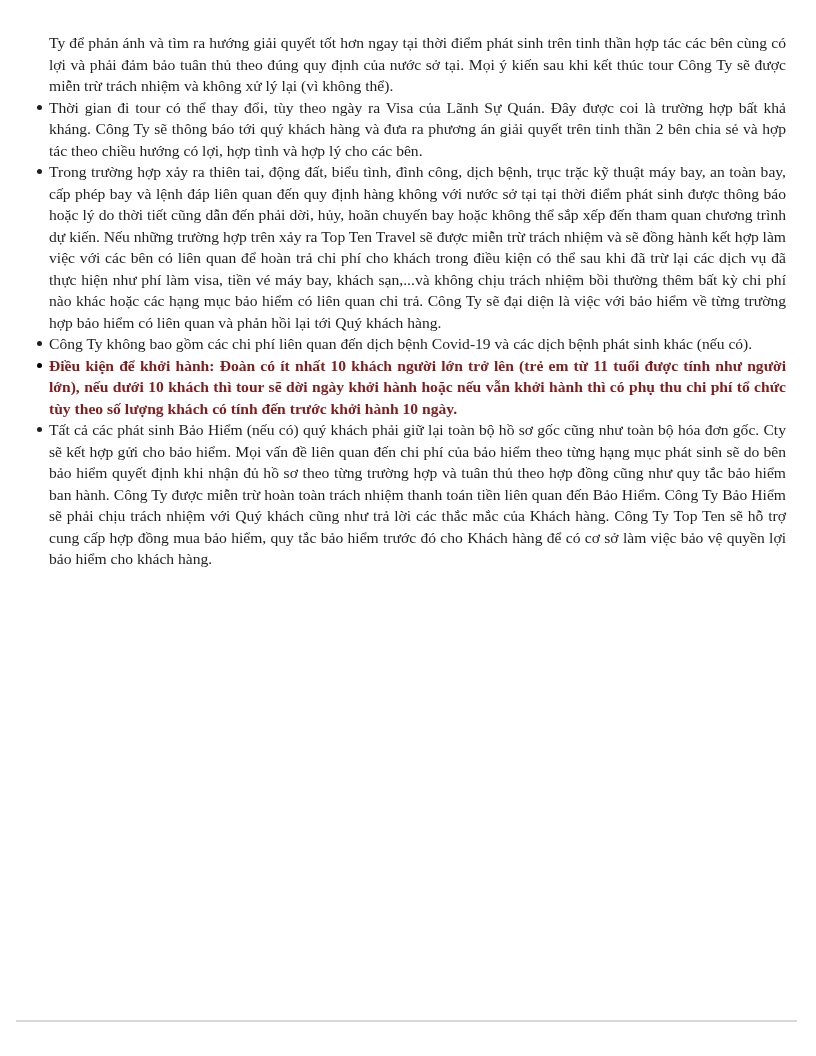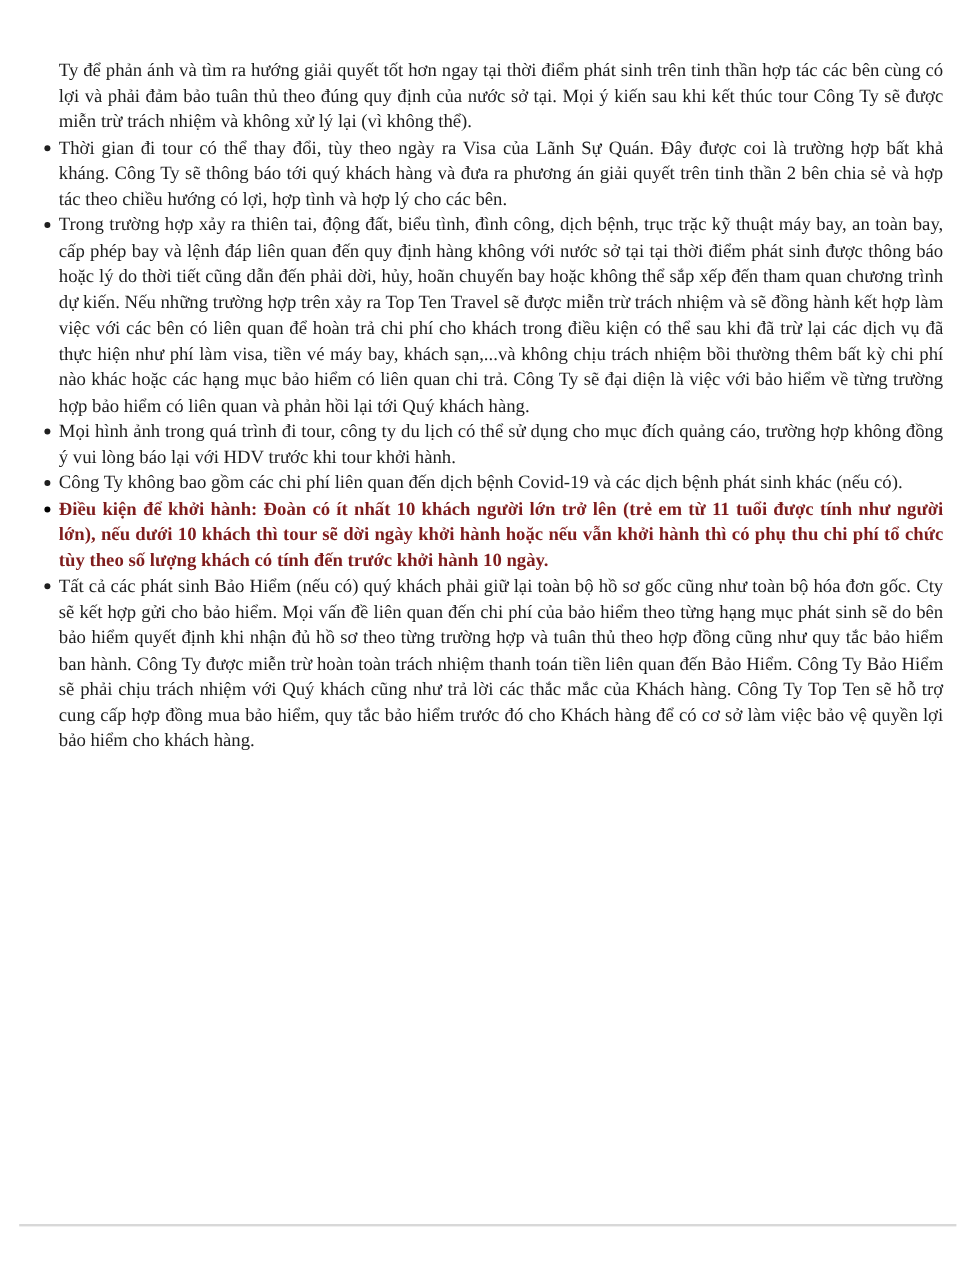--- a/index.html
+++ b/index.html
@@ -11,21 +11,21 @@
     position: relative;
     width: 816px;
     height: 1056px;
     background: #ffffff;
     overflow: hidden;
     font-family: "Liberation Serif", "DejaVu Serif", serif;
     color: #1f1f1f;
   }
   .content {
     position: absolute;
-    top: 48px;
+    top: 32px;
     left: 49px;
     width: 737px;
     font-size: 15.6px;
     line-height: 21.5px;
     text-align: justify;
   }
   .para {
     margin: 0;
     padding: 0;
   }
@@ -77,24 +77,20 @@
       <li>
         <span class="dot"></span>
         <span>Thời gian đi tour có thể thay đổi, tùy theo ngày ra Visa của Lãnh Sự Quán. Đây được coi là trường hợp bất khả kháng. Công Ty sẽ thông báo tới quý khách hàng và đưa ra phương án giải quyết trên tinh thần 2 bên chia sẻ và hợp tác theo chiều hướng có lợi, hợp tình và hợp lý cho các bên.</span>
       </li>
 
       <li>
         <span class="dot"></span>
         <span>Trong trường hợp xảy ra thiên tai, động đất, biểu tình, đình công, dịch bệnh, trục trặc kỹ thuật máy bay, an toàn bay, cấp phép bay và lệnh đáp liên quan đến quy định hàng không với nước sở tại tại thời điểm phát sinh được thông báo hoặc lý do thời tiết cũng dẫn đến phải dời, hủy, hoãn chuyến bay hoặc không thể sắp xếp đến tham quan chương trình dự kiến. Nếu những trường hợp trên xảy ra Top Ten Travel sẽ được miễn trừ trách nhiệm và sẽ đồng hành kết hợp làm việc với các bên có liên quan để hoàn trả chi phí cho khách trong điều kiện có thể  sau khi đã trừ lại các dịch vụ đã thực hiện như phí làm visa, tiền vé máy bay, khách sạn,...và không chịu trách nhiệm bồi thường thêm bất kỳ chi phí nào khác hoặc các hạng mục bảo hiểm có liên quan chi trả. Công Ty sẽ đại diện là việc với bảo hiểm về từng trường hợp bảo hiểm có liên quan và phản hồi lại tới Quý khách hàng.</span>
       </li>
 
-      <li>
-        <span class="dot"></span>
-        <span>Mọi hình ảnh trong quá trình đi tour, công ty du lịch có thể sử dụng cho mục đích quảng cáo, trường hợp không đồng ý vui lòng báo lại với HDV trước khi tour khởi hành.</span>
-      </li>
 
       <li>
         <span class="dot"></span>
         <span>Công Ty không bao gồm các chi phí liên quan đến dịch bệnh Covid-19 và các dịch bệnh phát sinh khác (nếu có).</span>
       </li>
 
       <li class="bold">
         <span class="dot"></span>
         <span>Điều kiện để khởi hành: Đoàn có ít nhất 10 khách người lớn trở lên (trẻ em từ 11 tuổi được tính như người lớn), nếu dưới 10 khách thì tour sẽ dời ngày khởi hành hoặc nếu vẫn khởi hành thì có phụ thu chi phí tổ chức tùy theo số lượng khách có tính đến trước khởi hành 10 ngày.</span>
       </li>

